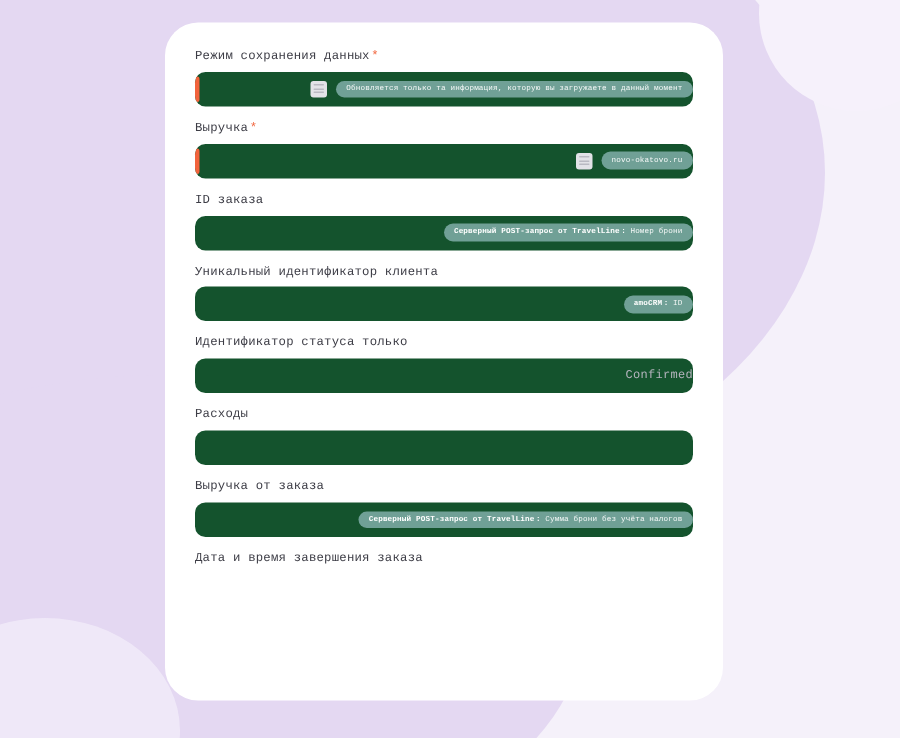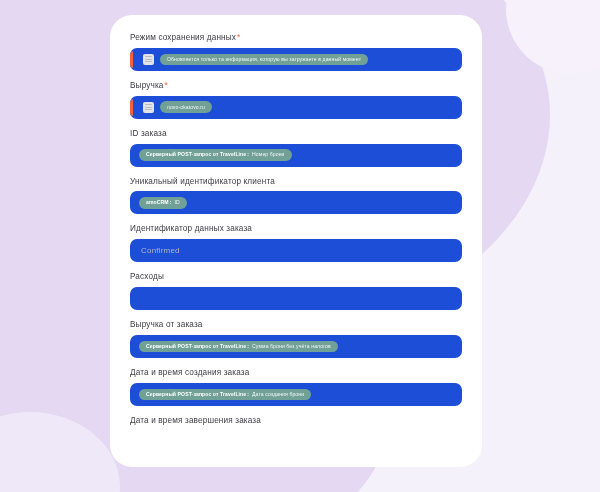--- a/index.html
+++ b/index.html
@@ -65,45 +65,46 @@
     left: 110px;
     top: 15px;
     width: 372px;
     height: 452px;
     background: #ffffff;
     border-radius: 22px;
     padding: 18px 20px 0 20px;
     overflow: hidden;
   }
 
-  .field { margin-bottom: 10px; }
+  .field { margin-bottom: 10px; font-family: Liberation Mono, monospace; }
 
   .field-label {
     font-size: 8.2px;
     color: #3d3d46;
     letter-spacing: .15px;
     margin-bottom: 5px;
     line-height: 1.2;
     white-space: nowrap;
   }
   .req {
     color: #f1643c;
     font-size: 8.2px;
     margin-left: 1px;
   }
 
   .field-box {
     position: relative;
     height: 23px;
-    background: #1d4ed8;
+    background: #14532d;
     border-radius: 7px;
     display: flex;
     align-items: center;
     padding-left: 9px;
     overflow: hidden;
+    justify-content: flex-end;
   }
 
   
   .accent-bar {
     position: absolute;
     left: 0;
     top: 3px;
     bottom: 3px;
     width: 2.5px;
     background: #f2633c;
@@ -214,46 +215,36 @@
         <div class="field-label"><span>Уникальный идентификатор клиента</span></div>
         <div class="field-box">
           <div class="chip">
             <span class="chip-prefix">amoCRM</span>
             <span class="chip-sep">:</span>
             <span class="chip-value" style="margin-left: 2px;">ID</span>
           </div>
         </div>
       </div>
       <div class="field">
-        <div class="field-label"><span>Идентификатор данных заказа</span></div>
+        <div class="field-label"><span>Идентификатор статуса только</span></div>
         <div class="field-box">
           <div class="placeholder">Confirmed</div>
         </div>
       </div>
       <div class="field">
         <div class="field-label"><span>Расходы</span></div>
         <div class="field-box"></div>
       </div>
       <div class="field">
         <div class="field-label"><span>Выручка от заказа</span></div>
         <div class="field-box">
           <div class="chip">
             <span class="chip-prefix">Серверный POST-запрос от TravelLine</span>
             <span class="chip-sep">:</span>
             <span class="chip-value" style="margin-left: 2px;">Сумма брони без учёта налогов</span>
           </div>
         </div>
       </div>
       <div class="field">
-        <div class="field-label"><span>Дата и время создания заказа</span></div>
-        <div class="field-box">
-          <div class="chip">
-            <span class="chip-prefix">Серверный POST-запрос от TravelLine</span>
-            <span class="chip-sep">:</span>
-            <span class="chip-value" style="margin-left: 2px;">Дата создания брони</span>
-          </div>
-        </div>
-      </div>
-      <div class="field">
         <div class="field-label"><span>Дата и время завершения заказа</span></div>
       </div>
     </div>
 </div>
 
 </body></html>

